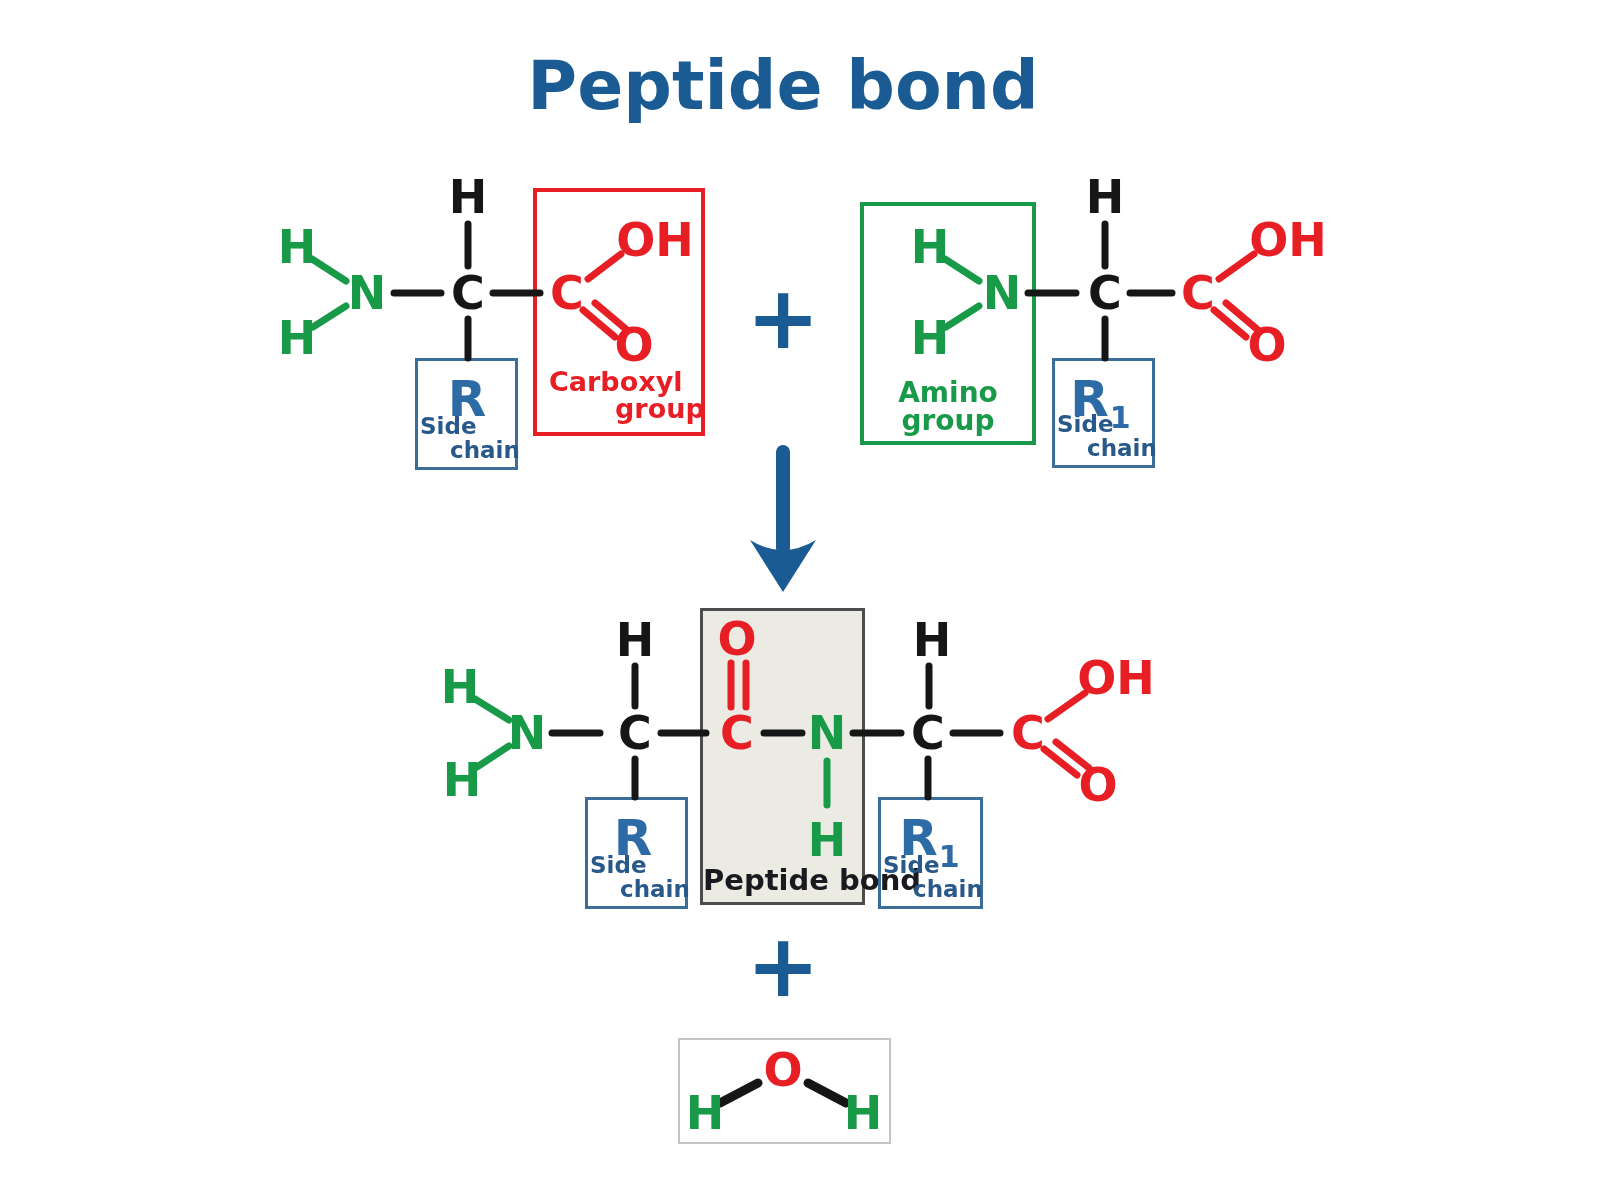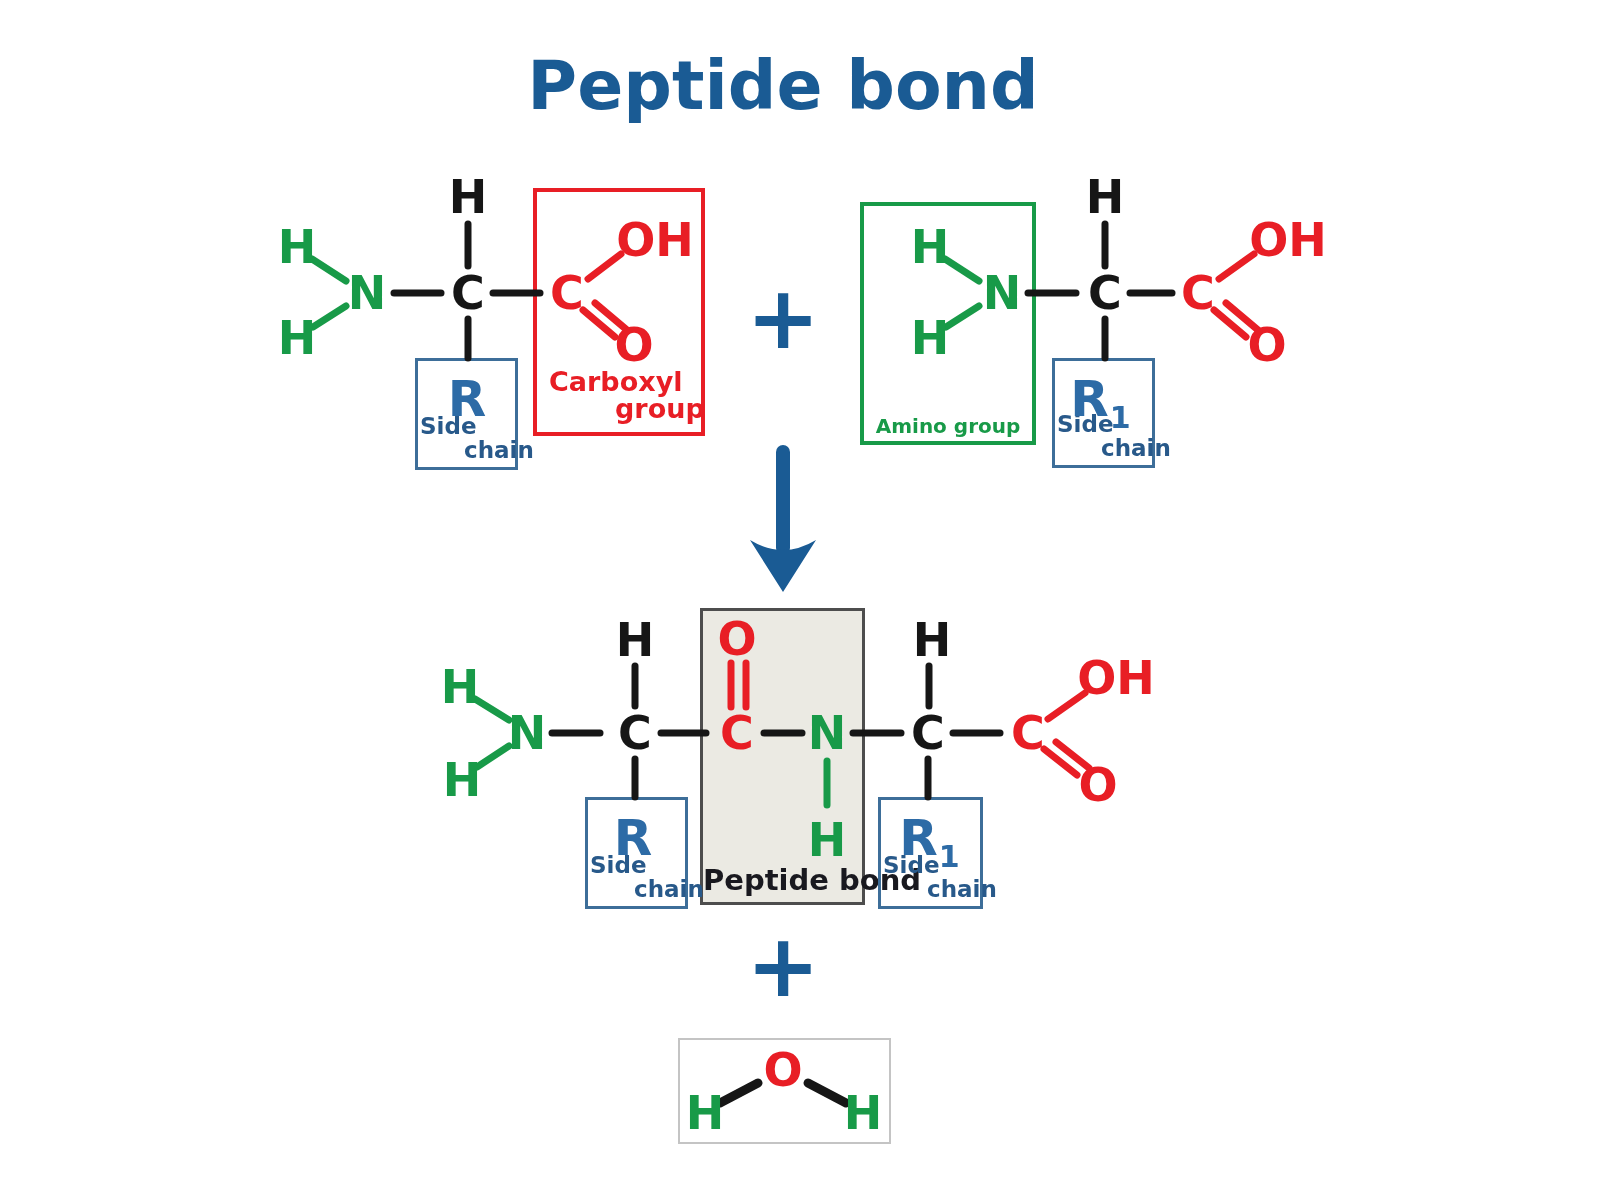--- a/index.html
+++ b/index.html
@@ -31,25 +31,25 @@
   .green-box{border:4px solid var(--green,#189a48);}
   .blue-box{border:3px solid var(--box-border-blue,#3d6e99);background:rgba(255,255,255,0.0);}
   .gray-box{
     border:3px solid var(--peptide-box-border,#4d4d4d);
     background:var(--peptide-box-fill,#ebeae3);
   }
   .water-box{border:2px solid var(--water-box-border,#c4c4c4);background:#ffffff;}
   .caption{position:absolute;left:0;right:0;font-weight:bold;line-height:1.02;z-index:2;}
   .sidechain-caption{bottom:5px;font-size:23px;color:var(--caption-blue,#28598a);}
   .sidechain-caption .l1{padding-left:2px;}
-  .sidechain-caption .l2{padding-left:46px;}
+  .sidechain-caption .l2{padding-left:32px;}
   .carboxyl-caption{bottom:9px;font-size:27px;color:var(--red,#e81e25);}
   .carboxyl-caption .l1{padding-left:12px;}
   .carboxyl-caption .l2{padding-left:78px;}
-  .amino-caption{bottom:5px;font-size:20px;color:var(--green,#189a48);text-align:center;}
+  .amino-caption{bottom:5px;font-size:28px;color:var(--green,#189a48);text-align:center;}
   .peptide-caption{bottom:6px;font-size:29px;color:#19191f;text-align:center;white-space:nowrap;}
   svg.bonds{position:absolute;left:0;top:0;z-index:3;}
   .bond-black{stroke:var(--black,#161616);stroke-width:7;stroke-linecap:round;}
   .bond-water{stroke:var(--black,#161616);stroke-width:9;stroke-linecap:round;}
   .bond-green{stroke:var(--green,#189a48);stroke-width:7;stroke-linecap:round;}
   .bond-red{stroke:var(--red,#e81e25);stroke-width:7;stroke-linecap:round;}
   .arrow-stem{stroke:var(--heading-blue,#1a5b94);stroke-width:14;stroke-linecap:round;}
   .arrow-head{fill:var(--heading-blue,#1a5b94);}
 </style>
 </head>

